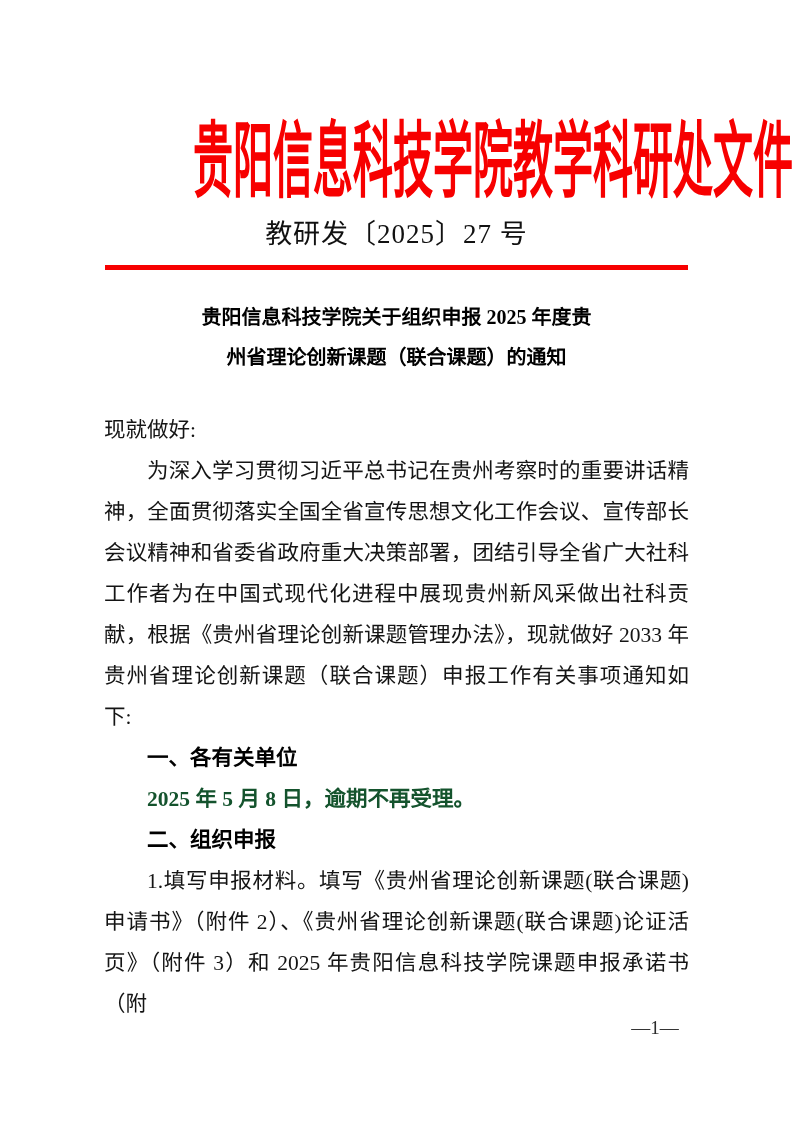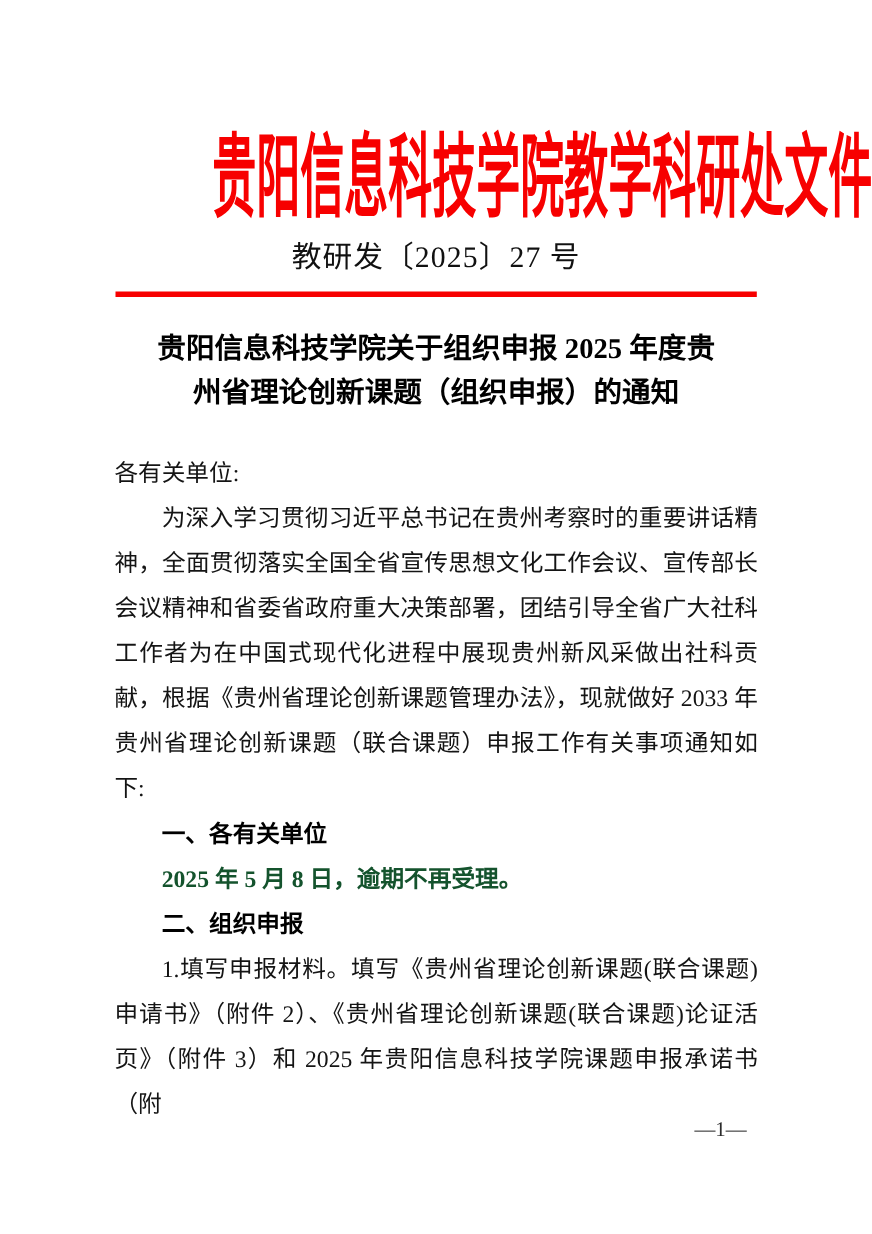--- a/index.html
+++ b/index.html
@@ -52,21 +52,21 @@
     margin: 18px auto 0 auto;
     width: 583px;
     height: 4.5px;
     background: #f70000;
   }
   
   .doc-title {
     margin: 27px auto 0 auto;
     width: 640px;
     text-align: center;
-    font-size: 26px;
+    font-size: 20px;
     line-height: 40px;
     font-weight: bold;
     color: #000000;
   }
   .doc-title .t-line { display: block; }
   
   .body-col {
     margin: 33px auto 0 auto;
     width: 585px;
     font-size: 21.5px;
@@ -105,25 +105,25 @@
   <div class="banner-wrap">
     <div class="banner-text accent-red-text" style="color: rgb(247, 0, 0);">贵阳信息科技学院教学科研处文件</div>
   </div>
 
   <div class="doc-number">教研发〔2025〕27 号</div>
 
   <div class="red-rule accent-red-bg" style="background: rgb(247, 0, 0);"></div>
 
   <h1 class="doc-title">
     <span class="t-line">贵阳信息科技学院关于组织申报 2025 年度贵</span>
-    <span class="t-line">州省理论创新课题（组织申报）的通知</span>
+    <span class="t-line">州省理论创新课题（联合课题）的通知</span>
   </h1>
 
   <div class="body-col">
-    <p class="salutation">各有关单位:</p>
+    <p class="salutation">现就做好:</p>
     <p class="indent">为深入学习贯彻习近平总书记在贵州考察时的重要讲话精神，全面贯彻落实全国全省宣传思想文化工作会议、宣传部长会议精神和省委省政府重大决策部署，团结引导全省广大社科工作者为在中国式现代化进程中展现贵州新风采做出社科贡献，根据《贵州省理论创新课题管理办法》，现就做好 2033 年贵州省理论创新课题（联合课题）申报工作有关事项通知如下:</p>
     <p class="indent sec-heading">一、各有关单位</p>
     <p class="indent bold-line">2025 年 5 月 8 日，逾期不再受理。</p>
     <p class="indent sec-heading">二、组织申报</p>
     <p class="indent">1.填写申报材料。填写《贵州省理论创新课题(联合课题)申请书》（附件 2）、《贵州省理论创新课题(联合课题)论证活页》（附件 3）和 2025 年贵阳信息科技学院课题申报承诺书（附</p>
   </div>
 
   <div class="page-number">—1—</div>
 
 </div>

